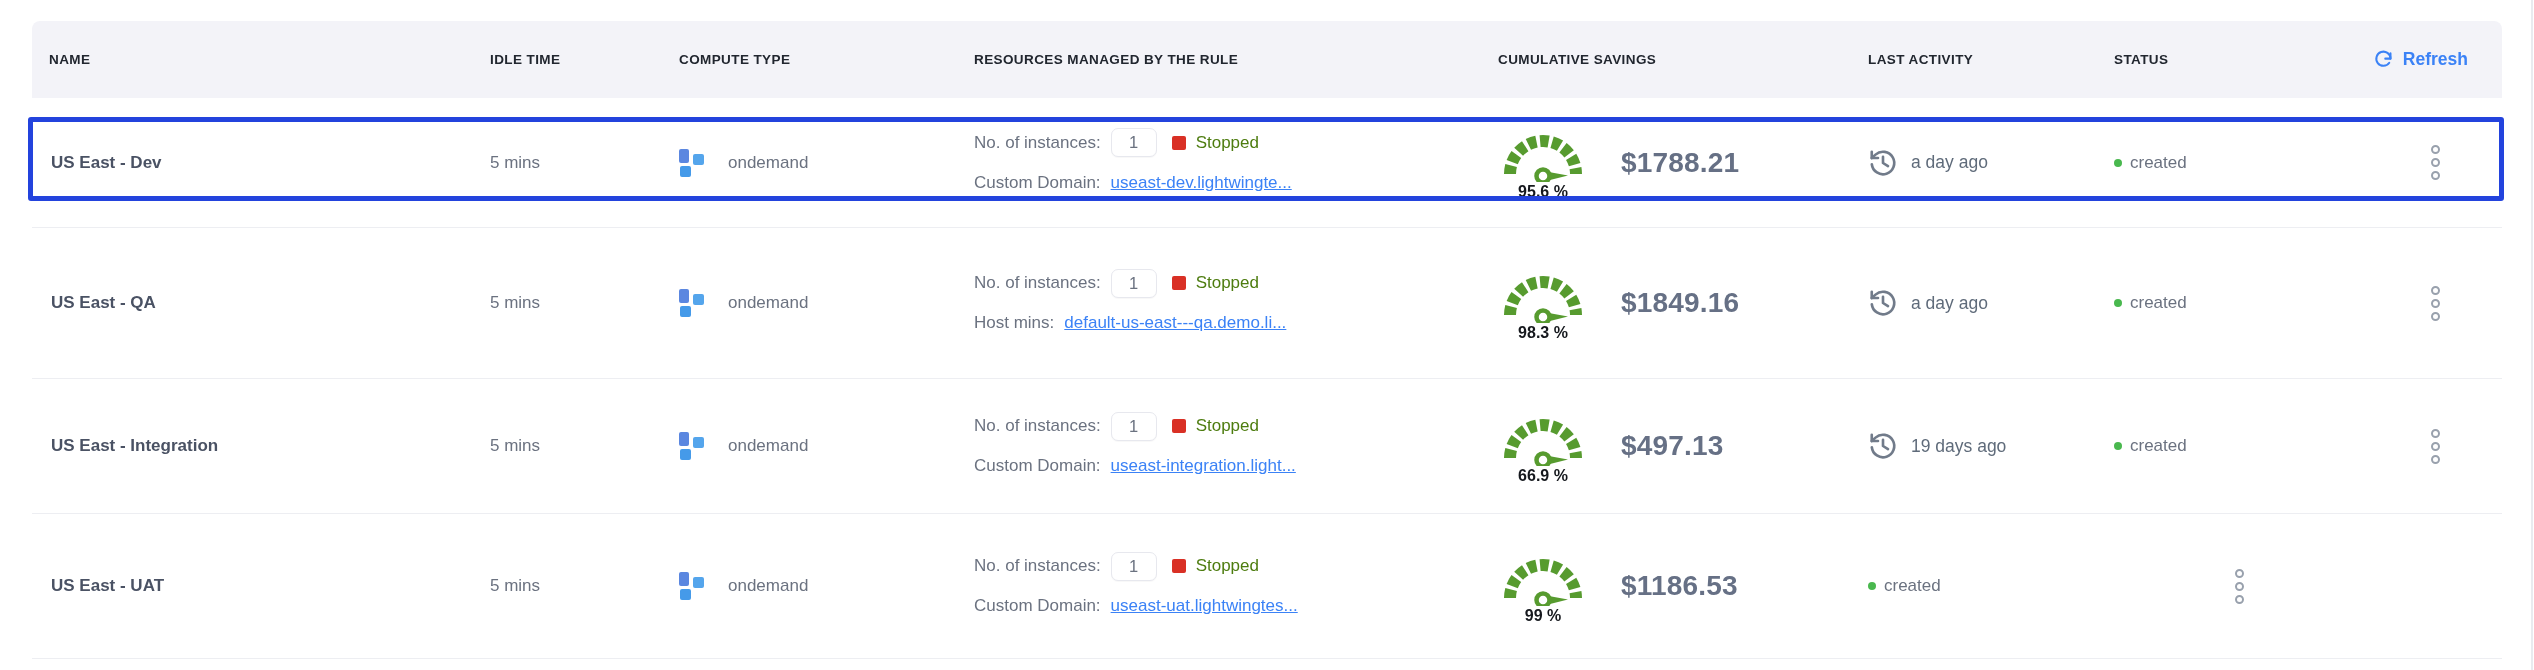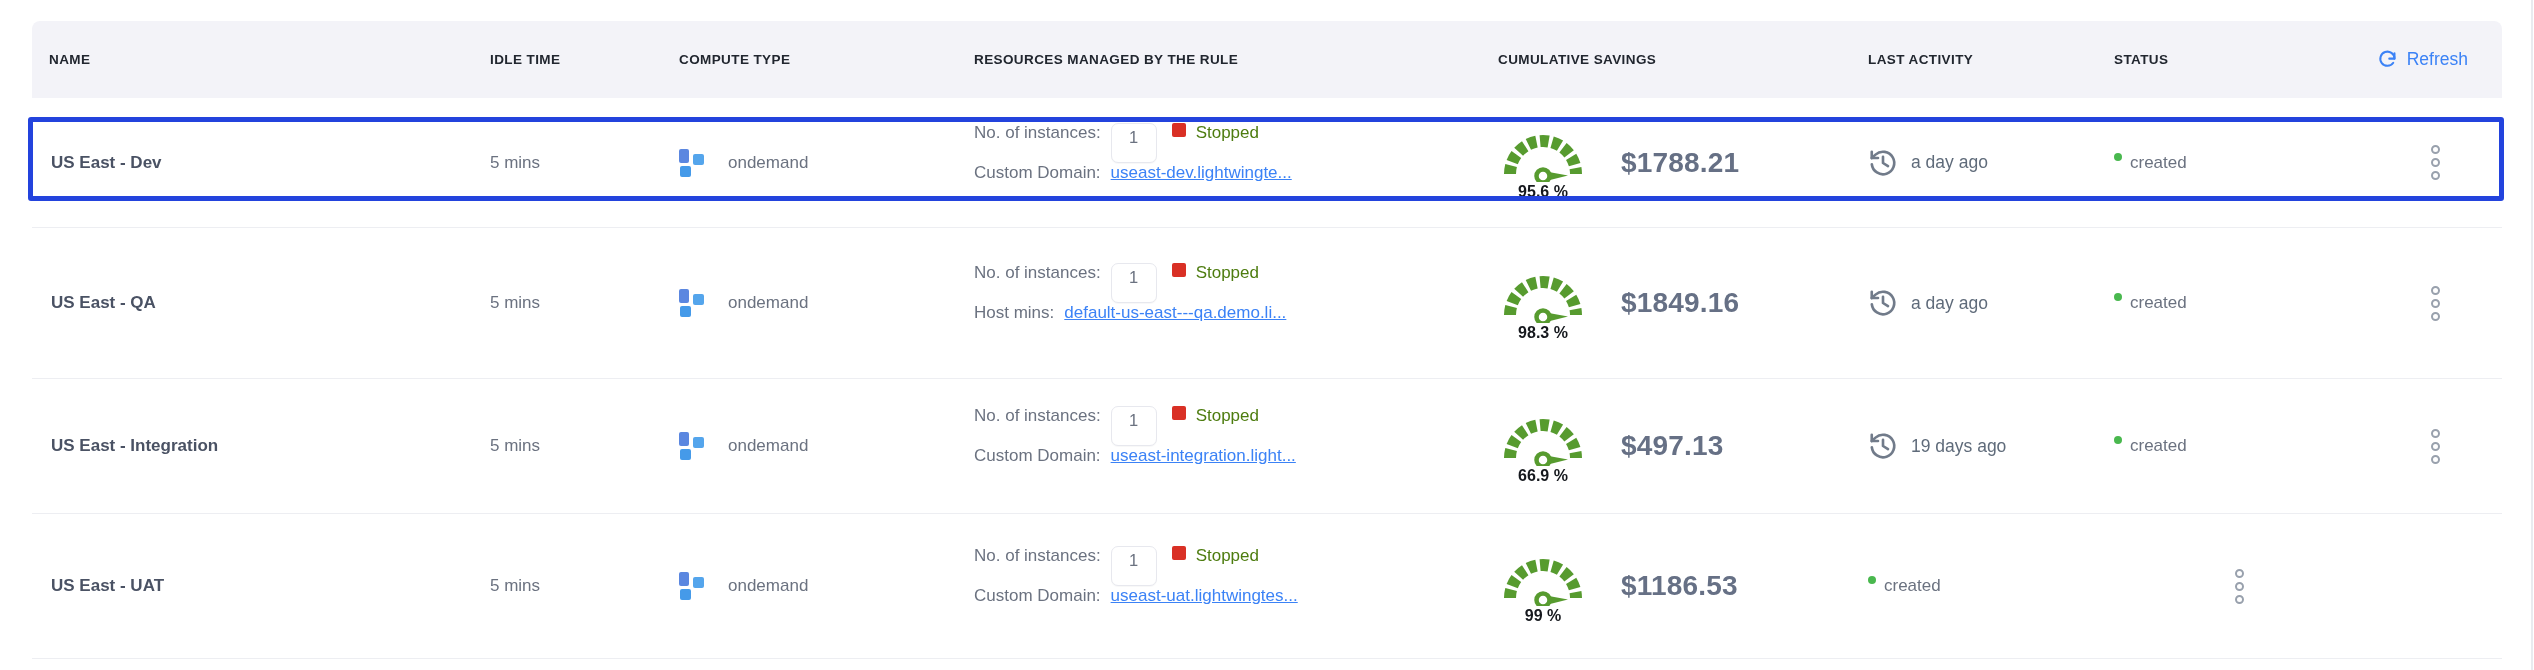--- a/index.html
+++ b/index.html
@@ -19,21 +19,21 @@
   .thead{
     height:77px;background:#f3f3f8;border-radius:8px 8px 0 0;
   }
   .th{
     font-size:13.5px;font-weight:700;color:#21262f;letter-spacing:.4px;
     padding-left:17px;white-space:nowrap;
   }
   .th-actions{display:flex;justify-content:flex-end;padding-right:28px;}
   .refresh-btn{
     display:flex;align-items:center;gap:9px;cursor:pointer;
-    color:#3b82f6;font-size:17.5px;font-weight:400;background:none;border:none;
+    color:#3b82f6;font-size:17.5px;font-weight:700;background:none;border:none;
     font-family:inherit;
   }
   
   .row{
     background:#fff;border-bottom:1px solid #edeef2;position:relative;
   }
   .row:nth-of-type(2){height:129px;}
   .row:nth-of-type(3){height:150px;}
   .row:nth-of-type(4){height:134px;}
   .row:nth-of-type(5){height:144px;}
@@ -44,40 +44,40 @@
   .cell-name{padding-left:19px;font-size:17px;font-weight:700;color:#4a5264;}
   .cell-idle{padding-left:17px;font-size:17px;color:#6b7280;}
   .cell-compute{padding-left:17px;display:flex;align-items:center;gap:22px;
     font-size:17px;color:#6b7280;}
   .compute-icon{width:27px;height:28px;position:relative;flex:0 0 auto;}
   .compute-icon i{position:absolute;display:block;border-radius:2px;}
   .compute-icon .sq1{left:0;top:0;width:10px;height:14px;background:#5b87e0;}
   .compute-icon .sq2{left:14px;top:5px;width:11px;height:11px;background:#54a5ec;}
   .compute-icon .sq3{left:1px;top:17px;width:11px;height:11px;background:#459ae9;}
   .cell-resources{padding-left:17px;font-size:17px;color:#6b7280;}
-  .res-line{display:flex;height:40px;white-space:nowrap;}
+  .res-line{display:flex;align-items:center;height:40px;white-space:nowrap;}
   .count-badge{
     display:inline-block;margin-left:10px;min-width:18px;text-align:center;
     border:1px solid #e7e8ee;border-radius:7px;padding:4px 13px;
     color:#6b7280;background:#fff;box-shadow:0 1px 1px rgba(0,0,0,.03);
     font-size:16.5px;
   }
   .stop-square{width:14px;height:14px;background:#d93025;border-radius:2px;
     margin-left:15px;flex:0 0 auto;}
   .stop-label{color:#4d7c0f;margin-left:10px;}
   .res-link{color:#3b82f6;text-decoration:underline;margin-left:10px;cursor:pointer;}
   
   .cell-savings{padding-left:14px;display:flex;align-items:center;gap:30px;}
   .gauge-wrap{width:96px;display:flex;flex-direction:column;align-items:center;}
   .gauge-pct{font-size:16px;font-weight:700;color:#15181d;margin-top:1px;white-space:nowrap;}
   .amount{font-size:28px;font-weight:700;color:#667085;letter-spacing:.2px;}
   
   .cell-activity{padding-left:17px;display:flex;align-items:center;gap:13px;
     font-size:17.5px;color:#5f6b7a;}
-  .cell-status{padding-left:17px;display:flex;align-items:flex-start;gap:8px;
+  .cell-status{padding-left:17px;display:flex;align-items:center;gap:8px;
     font-size:17px;color:#6b7280;}
   .status-dot{width:8px;height:8px;border-radius:50%;background:#49b84e;flex:0 0 auto;}
   .cell-actions{display:flex;justify-content:flex-end;padding-right:56px;}
   .kebab{display:flex;flex-direction:column;gap:4px;cursor:pointer;background:none;
     border:none;padding:6px;}
   .kebab i{width:5px;height:5px;border:2px solid #99a1ad;border-radius:50%;display:block;}
   .scroll-edge{position:absolute;right:1px;top:0;width:2px;height:670px;background:#e9ebef;}
   svg{display:block;}
 </style>
 </head>

